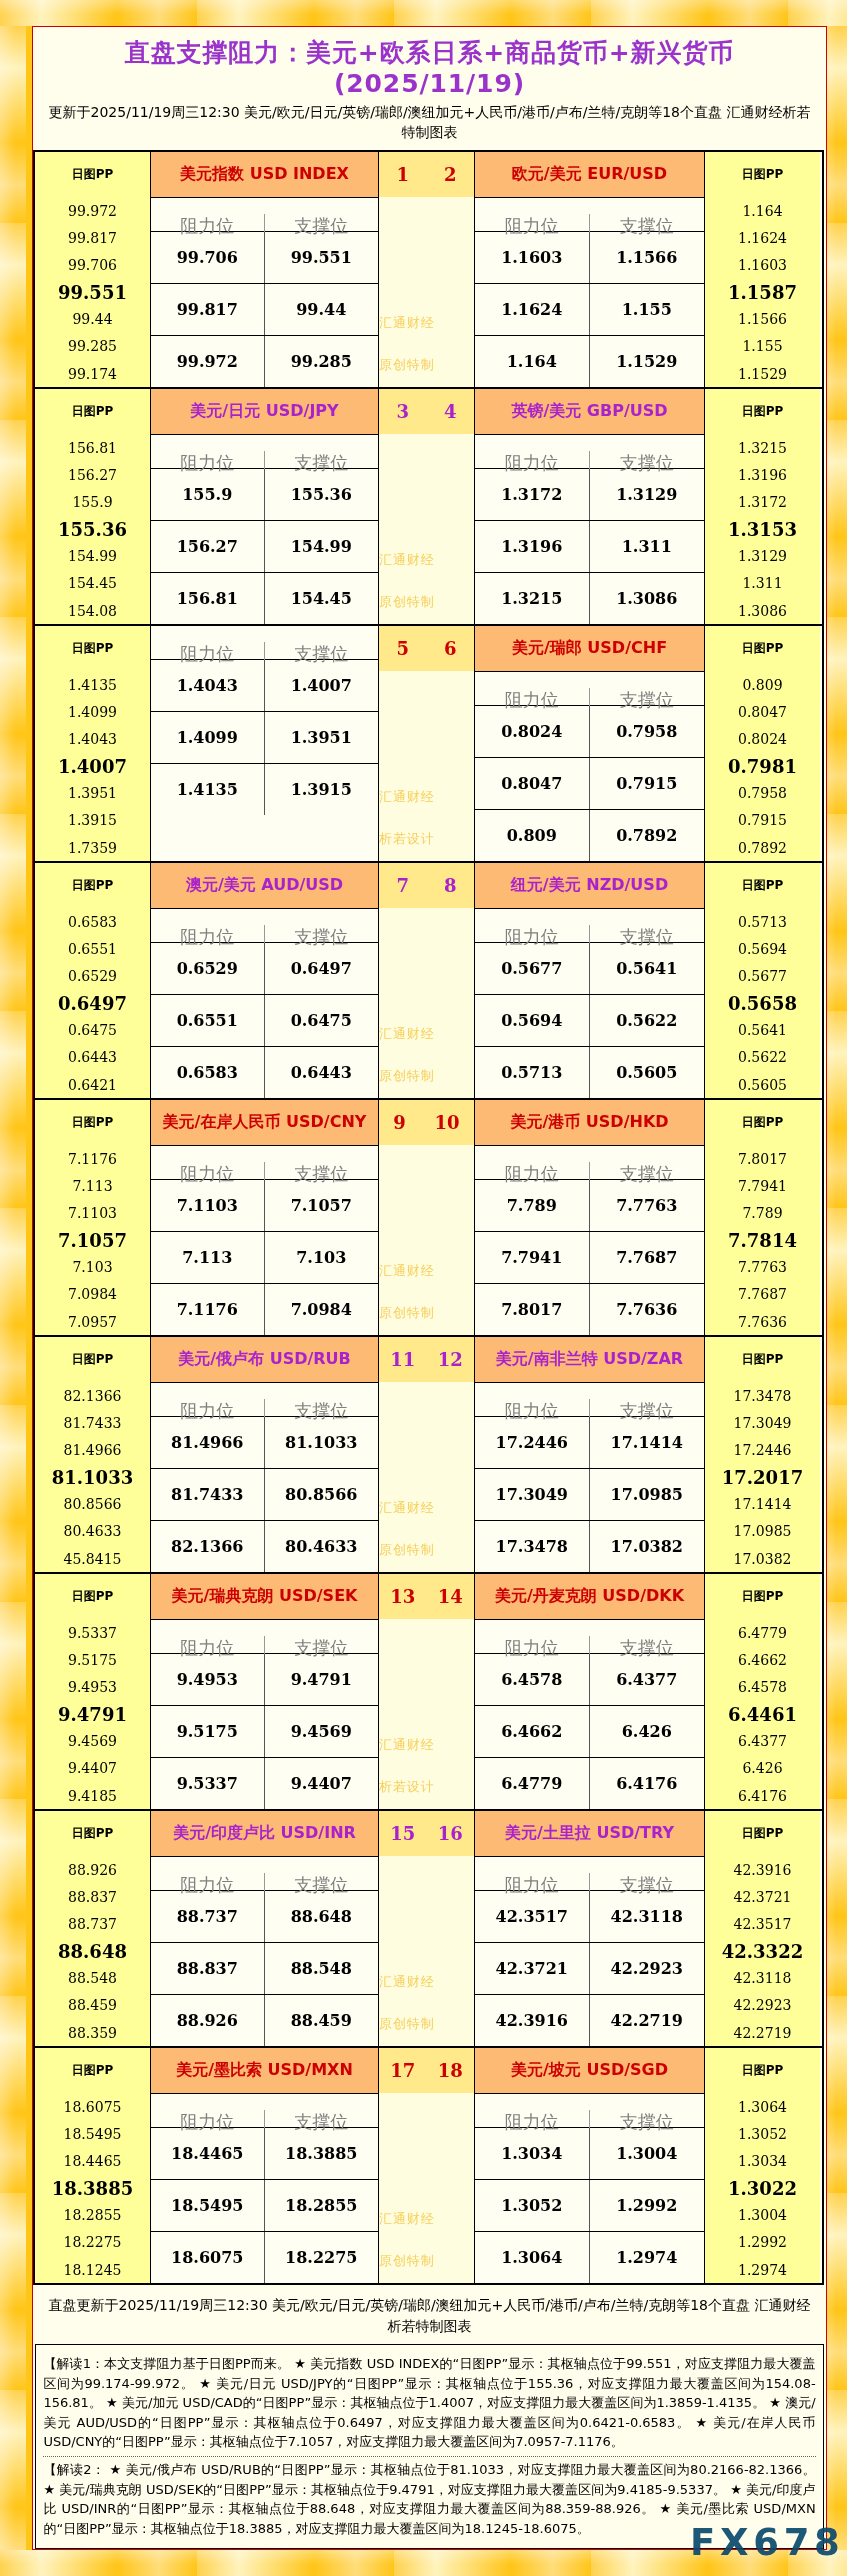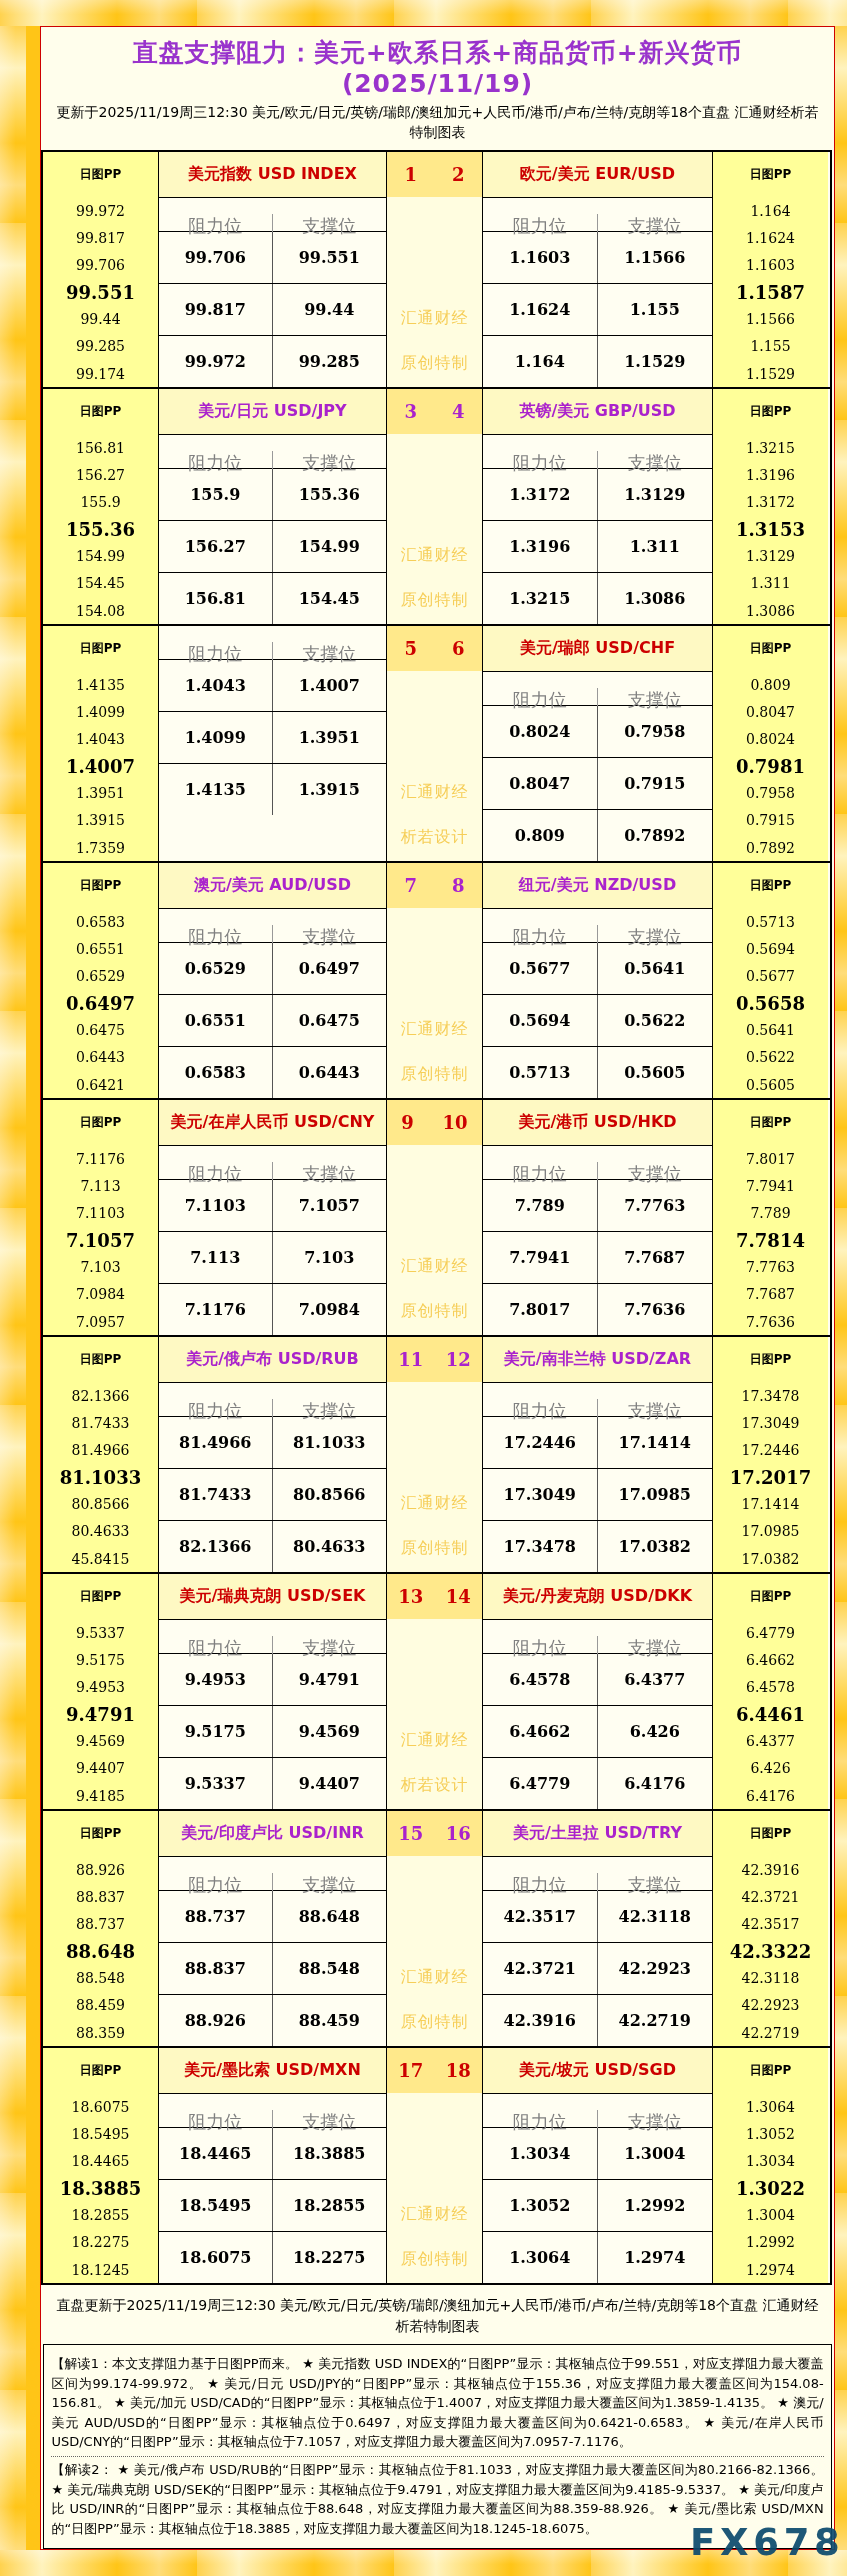--- a/index.html
+++ b/index.html
@@ -16,21 +16,21 @@
   .gold-bar-v{position:absolute;top:26px;width:26px;height:2524px;
     background:
       linear-gradient(90deg,rgba(255,255,255,.3),rgba(255,255,255,0) 60%),
       repeating-linear-gradient(180deg,#FFD24E 0px,#FFF3BE 42px,#FFC517 117px,#FFDD7A 159px,#FFC517 197px);}
   #bar-top{top:0;}
   #bar-bottom{top:2550px;}
   #bar-left{left:0;}
   #bar-right{left:821px;}
 
   .content{
-    position:absolute;left:40px;top:26px;width:795px;height:2524px;
+    position:absolute;left:32px;top:26px;width:795px;height:2524px;
     box-sizing:border-box;background:#FFFEEC;border:1.9px solid #CE0000;
   }
   .main-title{
     margin:9.4px 7.5px 3.7px;text-align:center;
     font-size:25px;font-weight:bold;color:#9933CC;letter-spacing:0.9px;
   }
   .subtitle{
     margin:1.9px 13px 7.5px;text-align:center;font-size:14px;color:#000;line-height:1.45;
   }
   .pivot-table{
@@ -43,21 +43,21 @@
   .block:last-child{border-bottom:none;}
   .pp-col{background:#FFFF99;display:flex;flex-direction:column;}
   .pp-col.left{border-right:1.9px solid #000;}
   .pp-col.right{border-left:1.9px solid #000;}
   .pp-head{height:45px;display:flex;align-items:center;justify-content:center;
     font-weight:bold;font-size:12px;color:#000;}
   .pp-val{flex:1;display:flex;align-items:center;justify-content:center;
     font-size:14px;font-family:"DejaVu Serif","Liberation Serif",serif;color:#000;}
   .pp-val.pivot{font-size:18px;font-weight:bold;}
   .pair-panel{display:flex;flex-direction:column;background:#FFFEF2;}
-  .pair-head{height:45px;background:#fef9c3;border-bottom:1.9px solid #000;
+  .pair-head{height:45px;background:#fdba74;border-bottom:1.9px solid #000;
     display:flex;align-items:center;justify-content:center;
     font-weight:bold;font-size:16px;}
   .pair-head.red{color:#CC0000;}
   .pair-head.purple{color:#AA22CC;}
   .rs-row{height:33px;display:grid;grid-template-columns:1fr 1fr;border-bottom:0.9px solid #000;}
   .rs-row span{display:flex;align-items:center;justify-content:center;
     color:#808080;font-size:18px;margin-top:16px;}
   .rs-row span:first-child{border-right:0.9px solid #999;}
   .data-row{height:51px;display:grid;grid-template-columns:1fr 1fr;border-bottom:0.9px solid #000;}
   .data-row:last-child{border-bottom:none;}
@@ -66,22 +66,22 @@
     font-family:"DejaVu Serif","Liberation Serif",serif;}
   .data-row span:first-child{border-right:0.9px solid #555;}
   .center-col{display:flex;flex-direction:column;background:#FFFDE0;
     border-left:1.9px solid #000;border-right:1.9px solid #000;}
   .center-nums{height:45px;background:#FFE98B;display:flex;align-items:center;
     justify-content:space-around;font-size:18px;font-weight:bold;
     font-family:"DejaVu Serif","Liberation Serif",serif;}
   .center-nums.red{color:#CC0000;}
   .center-nums.purple{color:#AA22CC;}
   .center-rest{flex:1;display:flex;flex-direction:column;justify-content:flex-end;
-    align-items:center;gap:24px;padding-bottom:13px;
-    color:#F6CE58;font-size:16px;letter-spacing:0.9px;}
+    gap:24px;padding-bottom:13px;
+    color:#F6CE58;font-size:13px;letter-spacing:0.9px;}
   .footer-note{
     margin:9.4px 15px 7.5px;text-align:center;font-size:14px;color:#000;line-height:1.5;
   }
   .notes-box{
     margin:3.7px 1.9px 0;border:0.9px solid #000;background:#FFFEEC;padding:5.6px 7.5px;
     font-size:13px;color:#000;line-height:1.5;text-align:justify;
   }
   .note-p{margin:0;padding:3.7px 0;}
   .note-p + .note-p{border-top:0.9px dotted #666;}
   .fx678{

